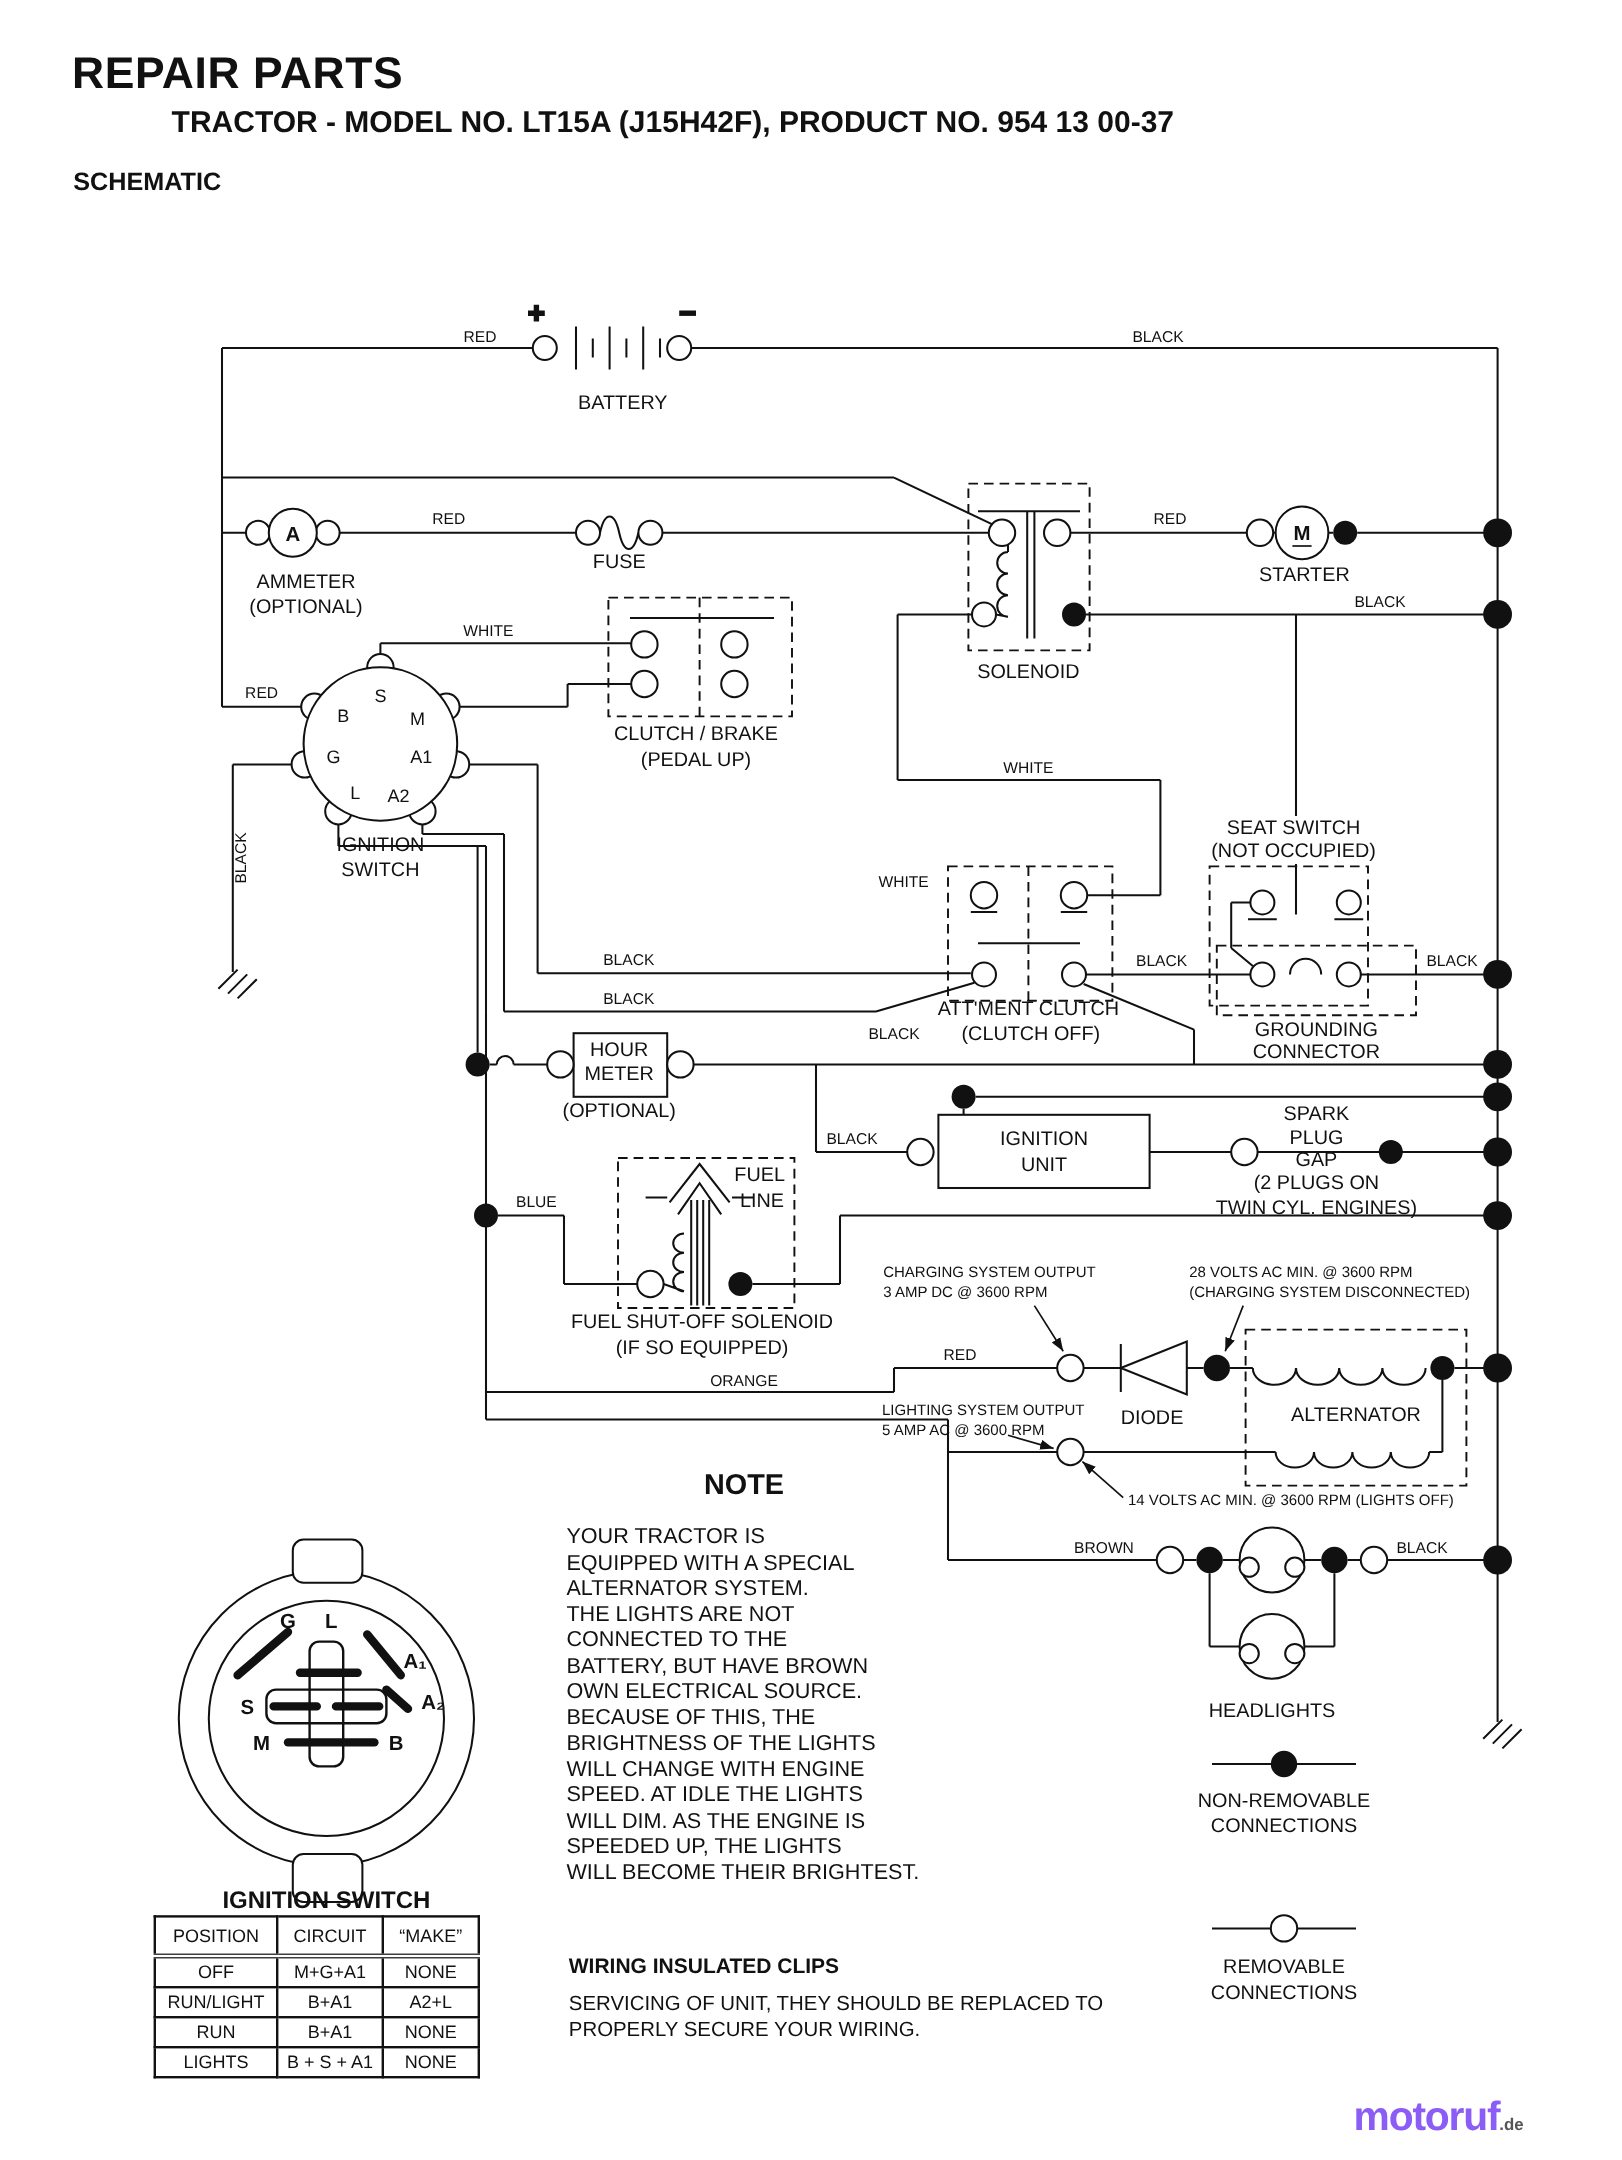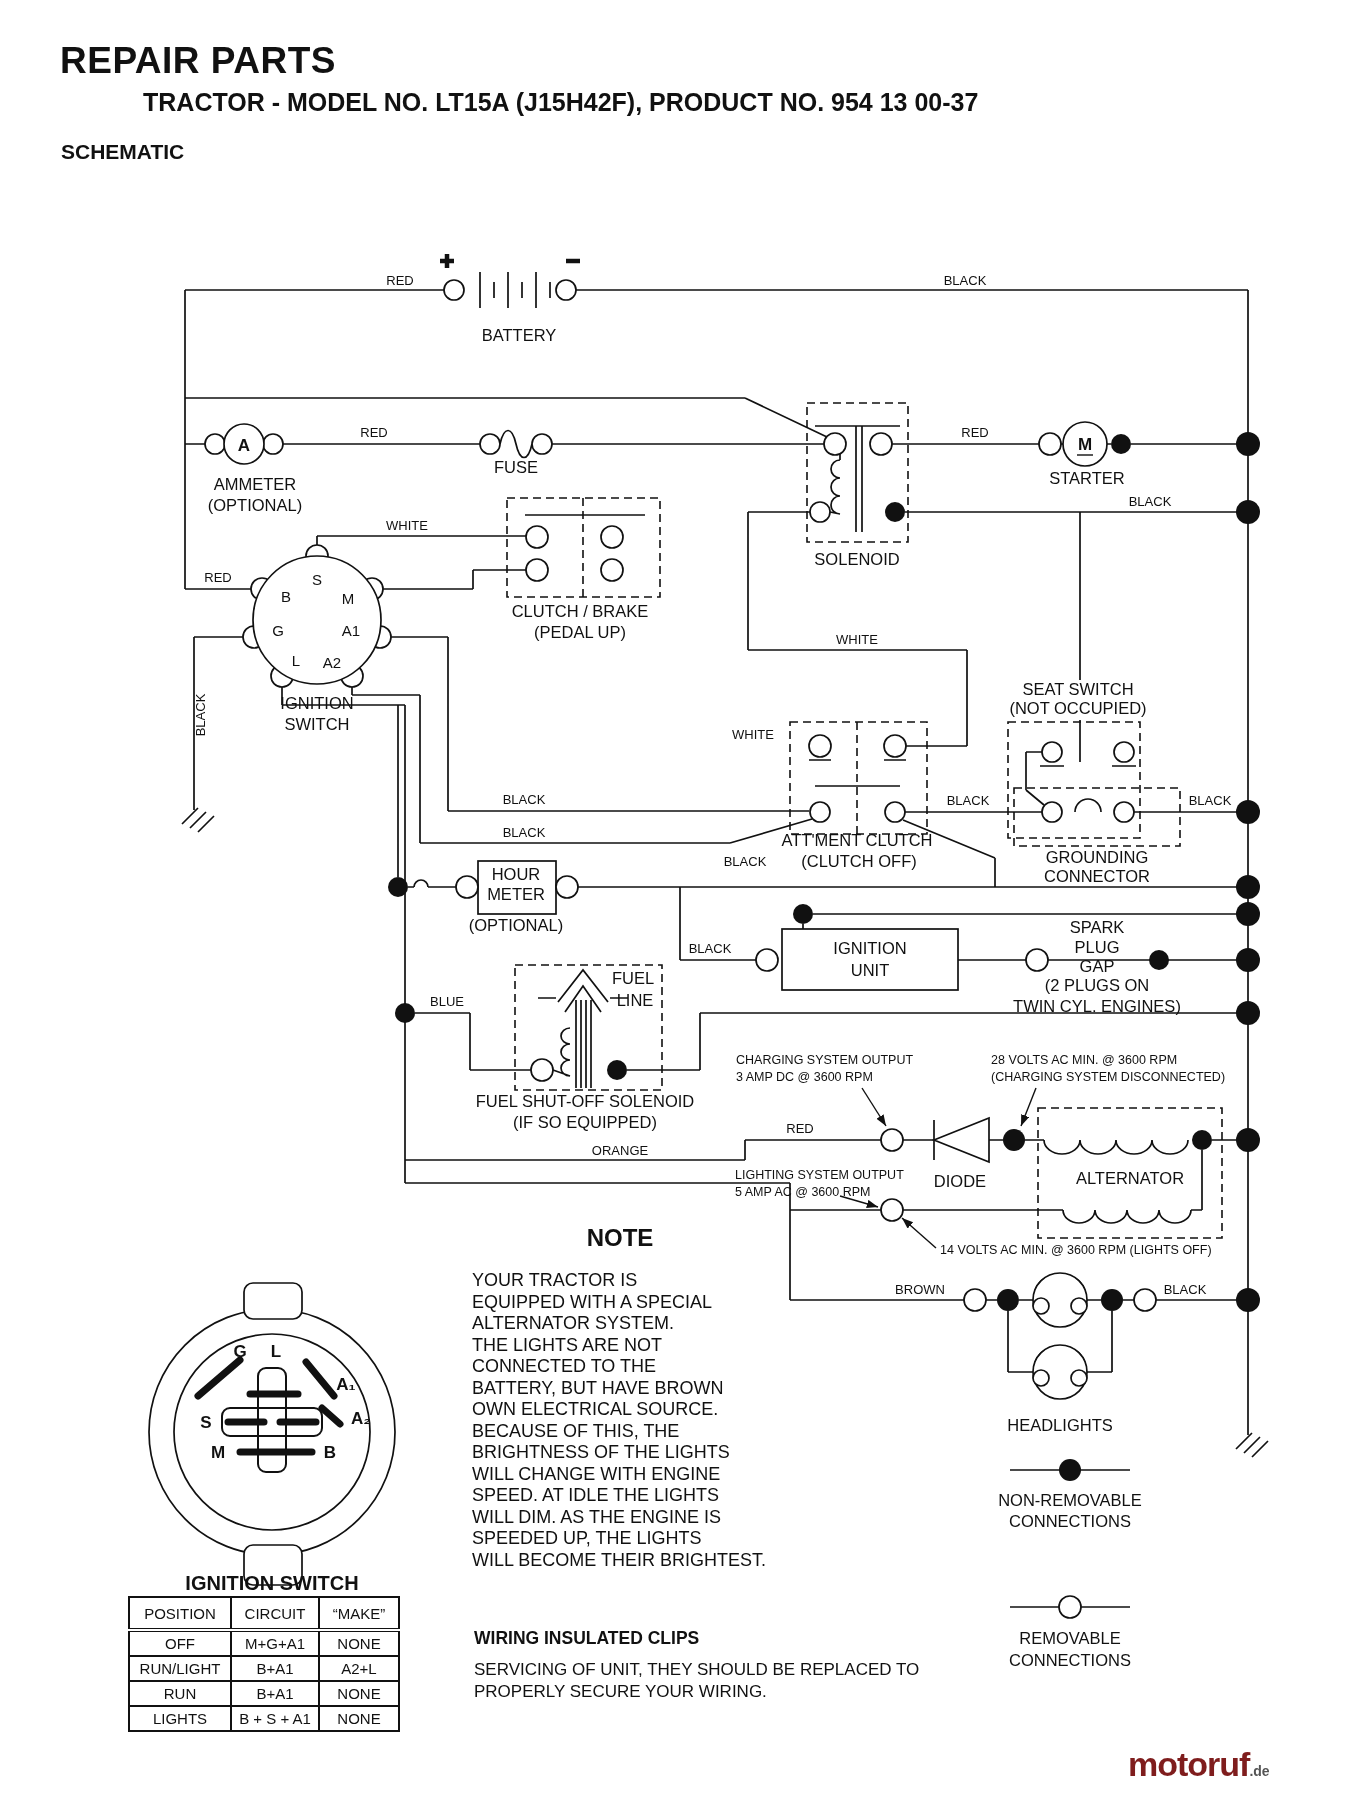--- a/index.html
+++ b/index.html
@@ -401,14 +401,14 @@
 
 <div class="abs" style="left:474px;top:1628px;">
   <div class="clips-title">WIRING INSULATED CLIPS</div>
   <div style="margin-top:10px;">
     <div class="clips-line">SERVICING OF UNIT, THEY SHOULD BE REPLACED TO</div>
     <div class="clips-line">PROPERLY SECURE YOUR WIRING.</div>
   </div>
 </div>
 
 <div class="abs" style="left:1128px;top:1745px;">
-  <span class="brand" style="color:#7f1d1d;">motoruf</span><span class="brand-suffix" style="color:#555;">.de</span>
+  <span class="brand" style="color:#8b5cf6;">motoruf</span><span class="brand-suffix" style="color:#555;">.de</span>
 </div>
 
 </body></html>

